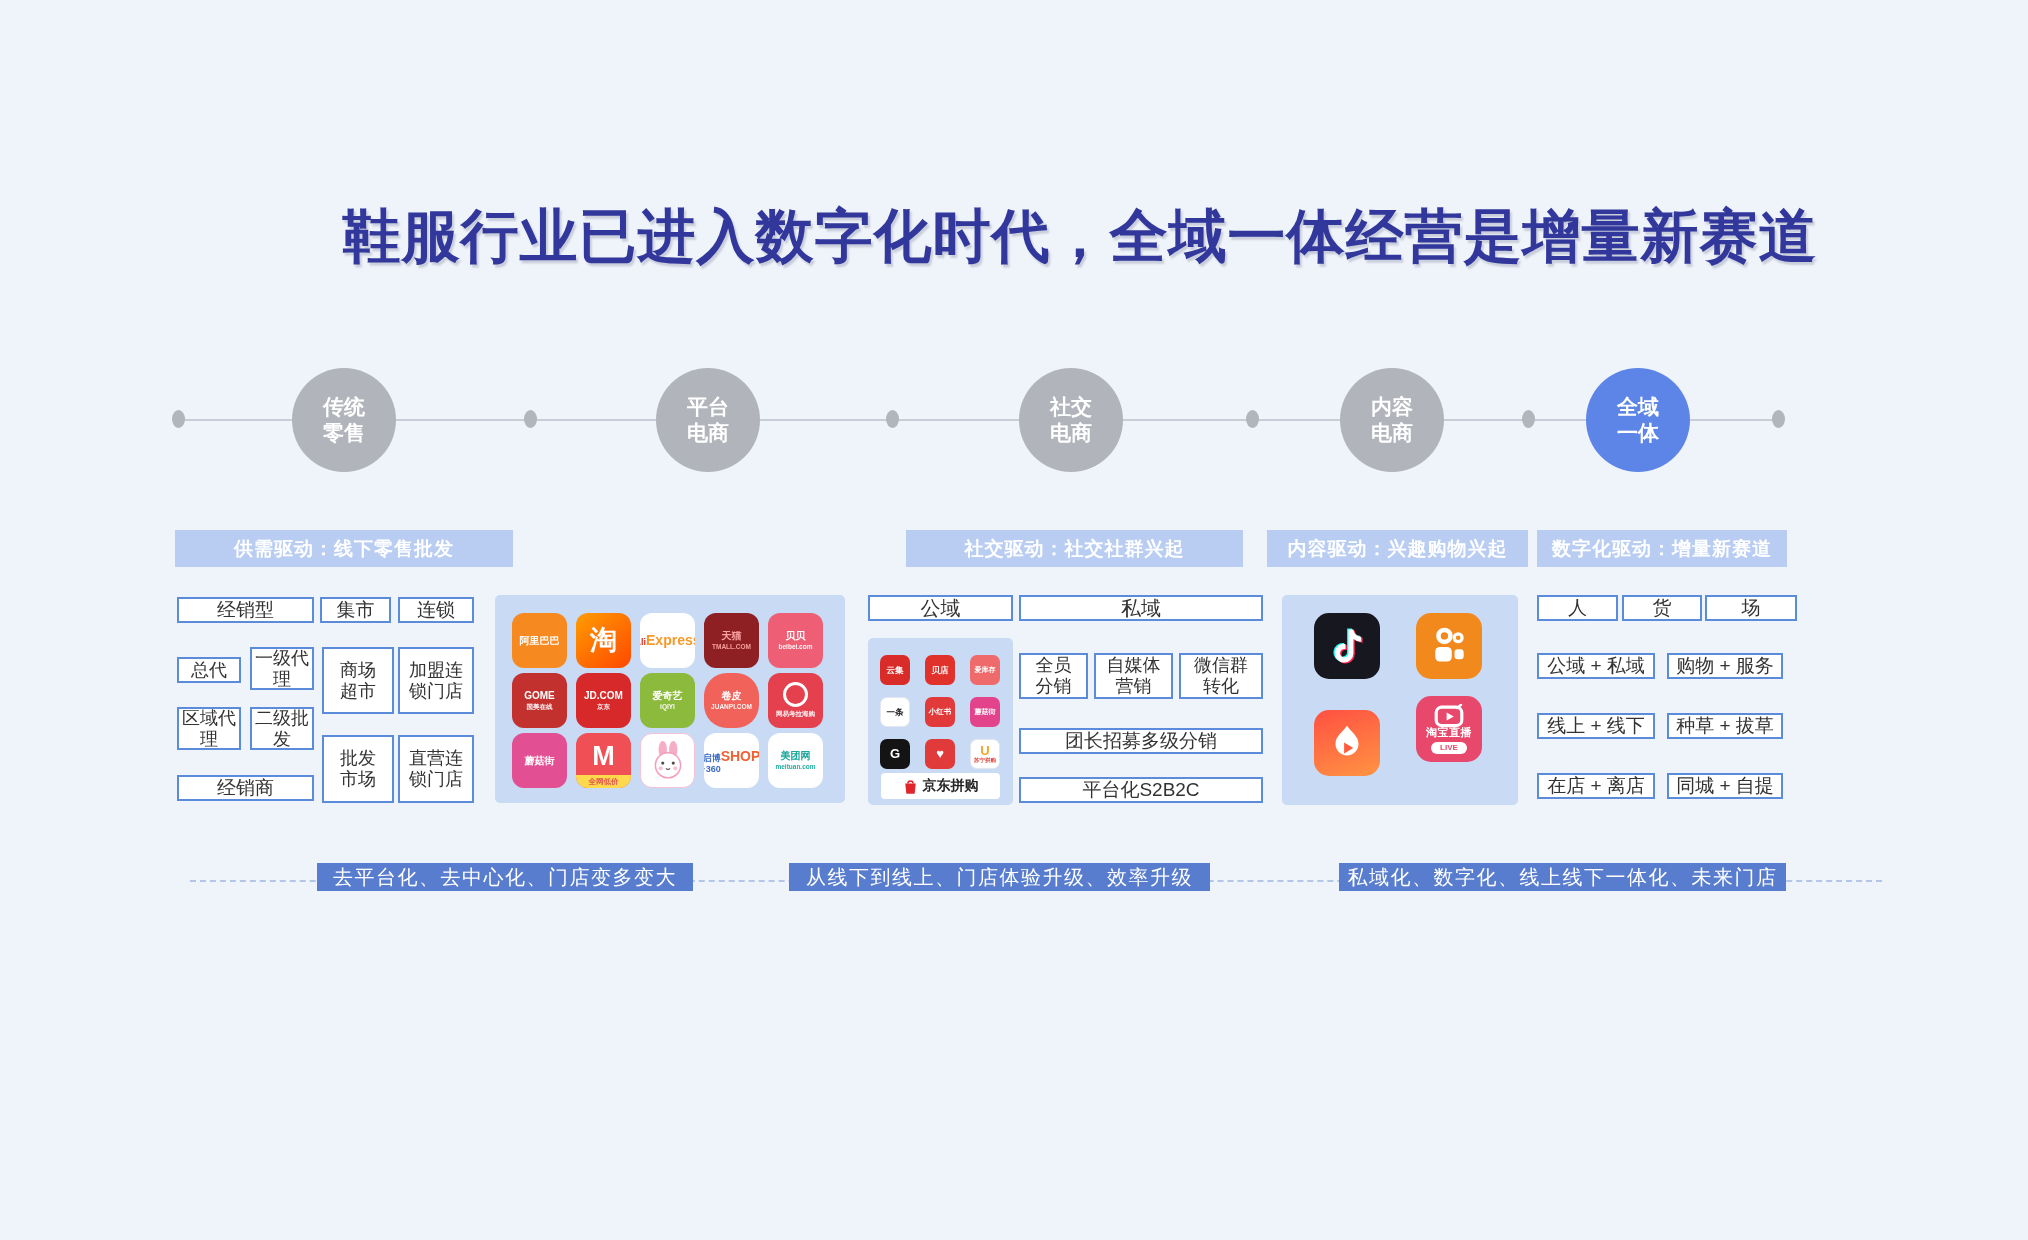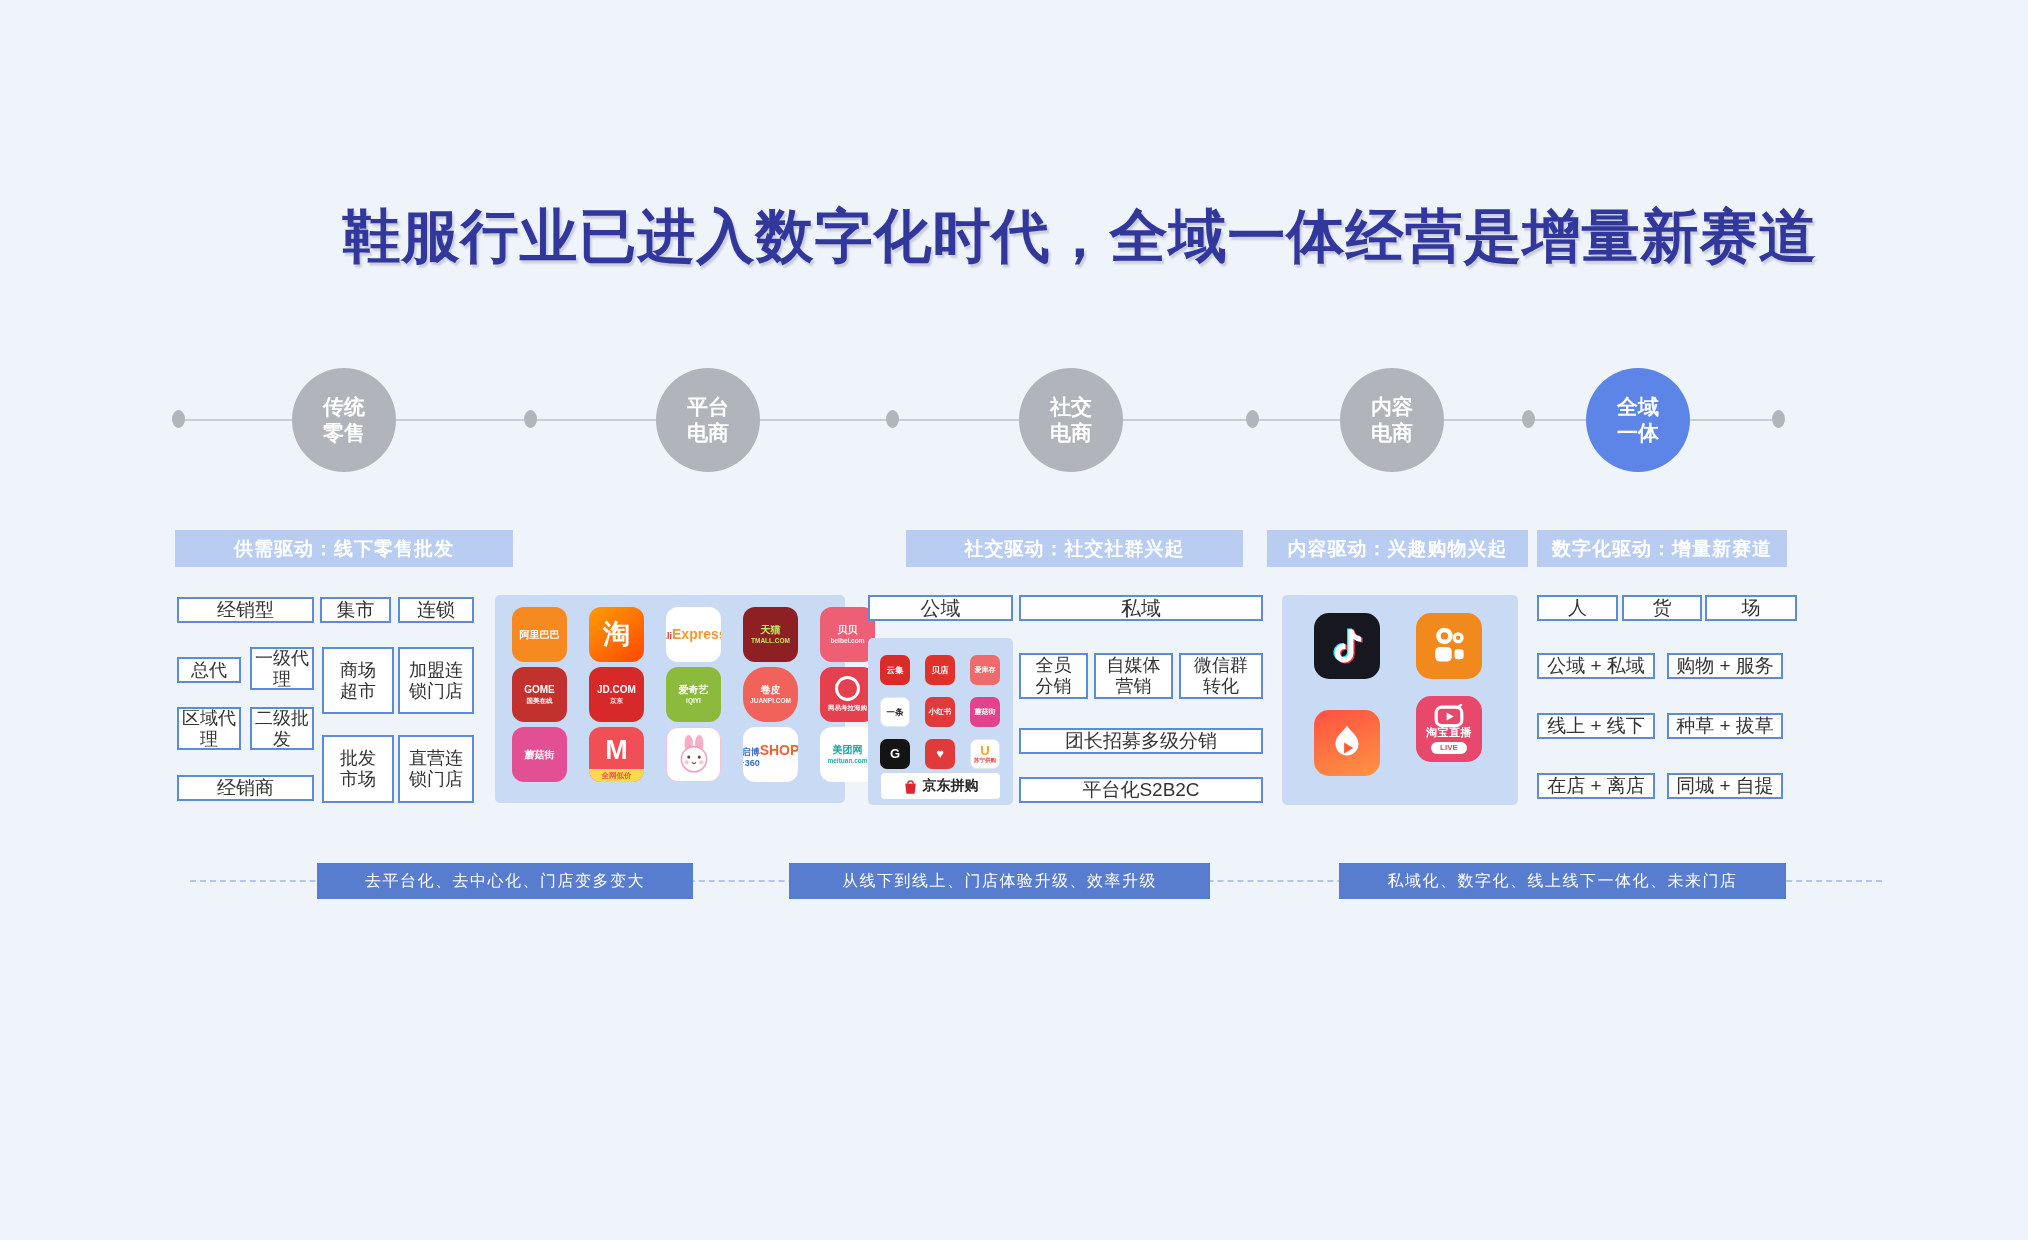--- a/index.html
+++ b/index.html
@@ -21,22 +21,22 @@
           font-weight:700;display:flex;align-items:center;justify-content:center;letter-spacing:1px;}
   
   .wbox{position:absolute;background:#fff;border:2px solid #5b8bdb;color:#333;box-sizing:border-box;
         display:flex;align-items:center;justify-content:center;text-align:center;
         font-size:18px;line-height:1.15;white-space:pre-line;}
   .wbox.f19{font-size:19px;}
   .wbox.f20{font-size:20px;}
   
   .panel{position:absolute;background:#c9daf5;border-radius:5px;}
   
-  .pgrid{display:grid;grid-template-columns:repeat(5,55px);grid-auto-rows:55px;gap:5px 22px;
-         padding:12px 0 0 17px;}
+  .pgrid{display:grid;grid-template-columns:repeat(5,55px);grid-auto-rows:55px;gap:5px 9px;
+         padding:18px 0 0 17px;}
   .logo{width:55px;height:55px;border-radius:12px;display:flex;flex-direction:column;align-items:center;
         justify-content:center;text-align:center;overflow:hidden;position:relative;color:#fff;}
   .logo .nm{font-size:10px;font-weight:700;line-height:1.15;}
   .logo .nm.big{font-size:27px;line-height:1;}
   .logo .sub{font-size:6.5px;font-weight:700;line-height:1.4;opacity:.95;}
   .logo .inline-row{display:flex;align-items:baseline;}
   .logo .inline-row .nm{font-size:9px;}
   .logo .inline-row .sub{font-size:14px;}
   .ring{width:19px;height:19px;border:3.5px solid #fff;border-radius:50%;margin-bottom:2px;}
   .band{position:absolute;left:0;right:0;bottom:0;height:13px;display:flex;align-items:center;
@@ -52,21 +52,21 @@
          display:flex;align-items:center;justify-content:center;gap:5px;color:#222;
          font-size:14px;font-weight:700;}
   
   .tile{position:absolute;width:66px;height:66px;border-radius:15px;display:flex;flex-direction:column;
         align-items:center;justify-content:center;color:#fff;overflow:hidden;}
   .tbl-label{font-size:11px;font-weight:700;margin-top:-3px;letter-spacing:.5px;}
   .tbl-live{margin-top:2px;background:#fff;color:#e8486b;font-size:8px;font-weight:700;
             padding:1px 9px;border-radius:7px;line-height:1.2;}
   
   .dash{position:absolute;left:190px;top:880px;width:1692px;border-top:2px dashed #b3c6e8;}
-  .ribbon{position:absolute;top:863px;height:36px;background:#587cce;color:#fff;font-size:16px;
+  .ribbon{position:absolute;top:863px;height:28px;background:#587cce;color:#fff;font-size:20px;
           font-weight:500;display:flex;align-items:center;justify-content:center;letter-spacing:1.5px;}
 </style>
 </head>
 <body>
 
 <div class="page">
 
   <h1 class="title">鞋服行业已进入数字化时代，全域一体经营是增量新赛道</h1>
 
   <div class="tl-line"></div>
@@ -130,21 +130,21 @@
       </div>
       <div class="logo" style="background: linear-gradient(140deg, rgb(255, 148, 2) 10%, rgb(255, 80, 0) 90%); color: rgb(255, 255, 255);">
         <span class="nm big">淘</span>
       </div>
       <div class="logo" style="background: rgb(255, 255, 255);">
         <span class="inline-row">
           <span class="nm" style="color: rgb(228, 50, 37);">Ali</span>
           <span class="sub" style="color: rgb(247, 148, 29);">Express</span>
         </span>
       </div>
-      <div class="logo" style="background: rgb(142, 32, 35); color: #bef264;">
+      <div class="logo" style="background: rgb(142, 32, 35); color: #fca5a5;">
         <span class="nm">天猫</span>
         <span class="sub">TMALL.COM</span>
       </div>
       <div class="logo" style="background: rgb(238, 95, 117); color: rgb(255, 255, 255);">
         <span class="nm">贝贝</span>
         <span class="sub">beibei.com</span>
       </div>
       <div class="logo" style="background: rgb(194, 49, 46); color: rgb(255, 255, 255);">
         <span class="nm">GOME</span>
         <span class="sub">国美在线</span>

